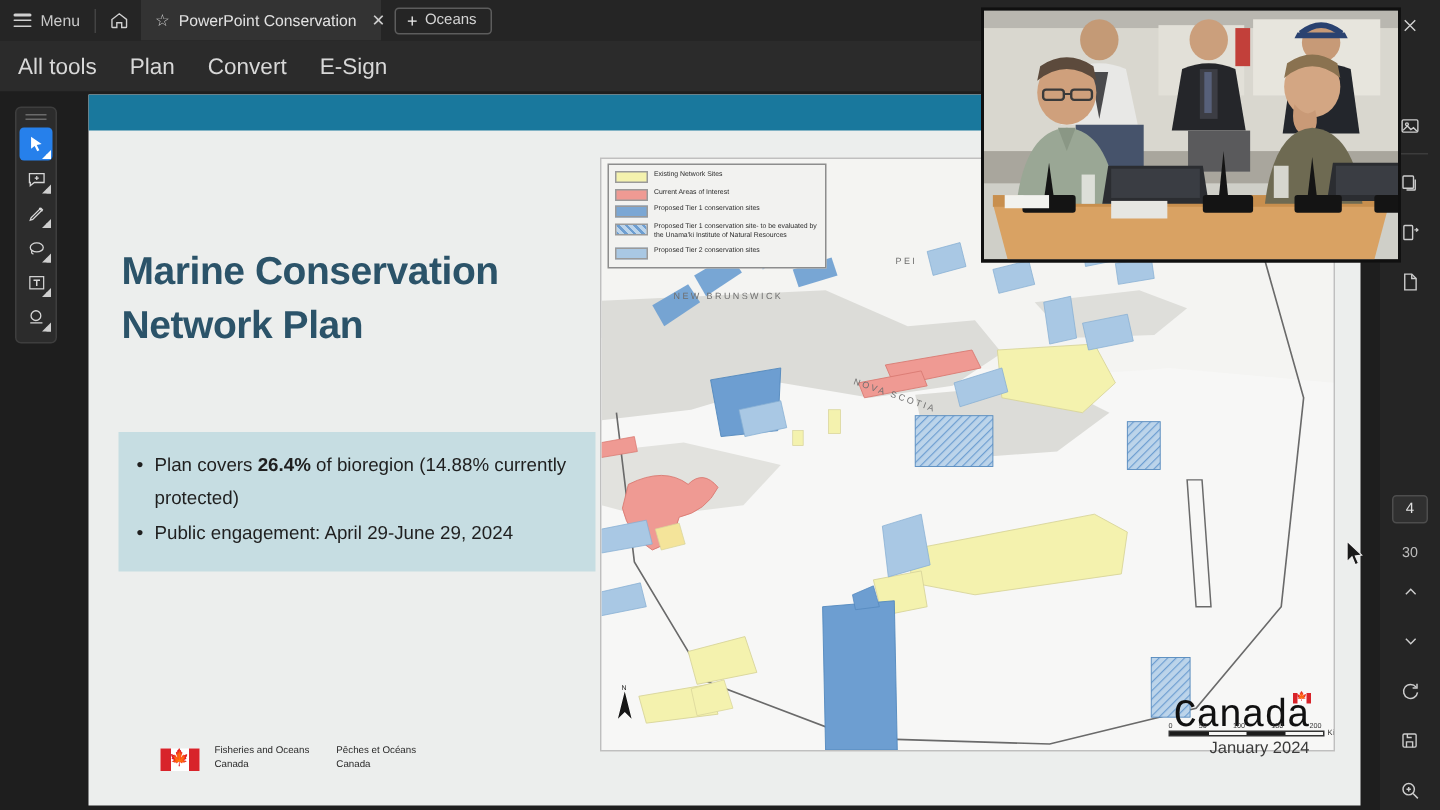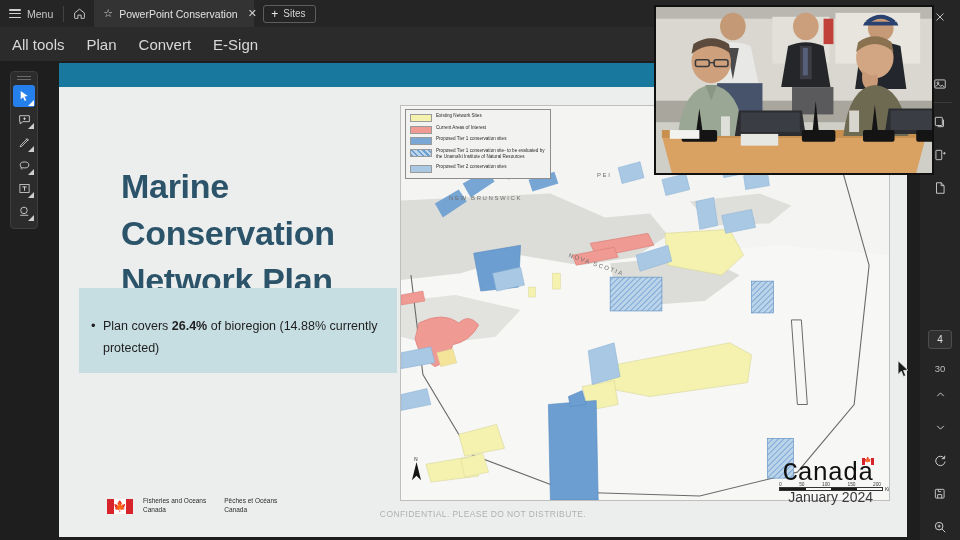--- a/index.html
+++ b/index.html
@@ -40,22 +40,22 @@
   .tool .caret { position:absolute; right:1px; bottom:1px; width:0; height:0;
     border-left:3px solid transparent; border-top:3px solid transparent; border-right:3px solid #cfcfcf; border-bottom:3px solid #cfcfcf; }
   .tool.active .caret { border-right-color:#fff; border-bottom-color:#fff; }
 
   
   .canvas { position:absolute; left:48px; top:61px; width:872px; height:479px; background:#1e1e1e; }
   .slide { position:absolute; left:11px; top:2px; width:848px; height:474px; background:#eceeed; overflow:hidden; }
   .slide-topbar { position:absolute; left:0; top:0; width:848px; height:24px; background:#19789d; }
 
   .slide-title { position:absolute; left:22px; top:100px; width:300px;
-    font-size:34px; font-weight:bold; line-height:1.38; color:#2b5369; letter-spacing:-0.3px;margin-left:40px; }
-  .bullets { position:absolute; left:20px; top:225px; width:318px; background:#c6dde2; padding:28px 10px 12px 8px; }
+    font-size:26px; font-weight:bold; line-height:1.38; color:#2b5369; letter-spacing:-0.3px; }
+  .bullets { position:absolute; left:20px; top:225px; width:318px; background:#c6dde2; padding:12px 10px 12px 8px; }
   .bullets ul { list-style:none; }
   .bullets li { position:relative; padding-left:16px; font-size:12.5px; line-height:1.72;
     color:#1f1f1f; margin-bottom:2px; }
   .bullets li:before { content:"•"; position:absolute; left:4px; top:-1px; font-size:13px; color:#1f1f1f; }
   .bullets li b { font-weight:bold; }
 
   .footer-logo { position:absolute; left:48px; bottom:22px; display:flex; align-items:center; gap:10px; }
   .flag { width:26px; height:15px; background:#fff; position:relative; display:inline-block; }
   .flag:before, .flag:after { content:""; position:absolute; top:0; width:7px; height:15px; background:#d8232a; }
   .flag:before { left:0; } .flag:after { right:0; }
@@ -63,21 +63,21 @@
   .dept { display:flex; gap:18px; font-size:6.5px; line-height:1.35; color:#2a2a2a; }
 
   .confidential { position:absolute; left:0; right:0; bottom:18px; text-align:center;
     font-size:8.5px; letter-spacing:0.4px; color:#aeb2b2; }
   .wordmark { position:absolute; right:34px; bottom:32px; text-align:right; }
   .wordmark .cw { font-family:Liberation Mono, monospace; font-size:26px; color:#111; letter-spacing:-0.5px; position:relative; display:inline-block; }
   .wordmark .cw .wmflag { position:absolute; right:-1px; top:0px; width:12px; height:7px; background:#fff; }
   .wordmark .cw .wmflag:before,.wordmark .cw .wmflag:after { content:""; position:absolute; top:0; width:3.2px; height:7px; background:#d8232a; }
   .wordmark .cw .wmflag:before{left:0;} .wordmark .cw .wmflag:after{right:0;}
   .wordmark .cw .wmflag em { position:absolute; left:50%; top:47%; transform:translate(-50%,-50%); color:#d8232a; font-size:6px; font-style:normal; line-height:1;}
-  .wordmark .date { font-size:14px; color:#3a3a3a; margin-top:1px; }
+  .wordmark .date { font-size:11px; color:#3a3a3a; margin-top:1px; }
 
   
   .mapbox { position:absolute; left:341px; top:42px; width:490px; height:396px;
     background:#f3f3f1; border:1px solid #bfbfbf; overflow:hidden; }
   .mapsvg { position:absolute; inset:0; width:100%; height:100%; }
   .legend { position:absolute; left:4px; top:3px; width:146px; background:#f2f2f0;
     border:1px solid #8d8d8d; padding:3px 4px; z-index:5; }
   .legend .row { display:flex; align-items:flex-start; gap:4px; margin-bottom:2.5px; }
   .legend .sw { width:22px; height:8px; flex:0 0 22px; margin-top:1px; border:0.5px solid #9a9a9a; }
   .legend .lt { font-size:4.6px; line-height:1.5; color:#2a2a2a; }
@@ -125,21 +125,21 @@
         <path d="M3 11l9-7 9 7v9a1 1 0 0 1-1 1h-5v-6H9v6H4a1 1 0 0 1-1-1z"></path>
       </svg>
     </div>
     <div class="tab">
       <span class="star">☆</span>
       <span class="tabtitle">PowerPoint Conservation</span>
       <span class="closex">✕</span>
     </div>
     <div class="create-btn">
       <span class="plus">+</span>
-      <span>Sites</span>
+      <span>Oceans</span>
     </div>
   </div>
 
   <div class="menurow">
     <div class="mi">All tools</div>
     <div class="mi">Plan</div>
     <div class="mi">Convert</div>
     <div class="mi">E-Sign</div>
   </div>
 
@@ -192,20 +192,21 @@
 
   <div class="canvas">
     <div class="slide">
       <div class="slide-topbar"></div>
 
       <div class="slide-title">Marine Conservation Network Plan</div>
 
       <div class="bullets">
         <ul>
           <li><span>Plan covers </span><b>26.4%</b><span> of bioregion (14.88% currently protected)</span></li>
+          <li>Public engagement: April 29-June 29, 2024</li>
         </ul>
       </div>
 
       <div class="mapbox">
         <svg class="mapsvg" viewBox="0 0 490 396" preserveAspectRatio="none">
           <rect x="0" y="0" width="490" height="396" fill="#f4f4f2"></rect>
 
           <path d="M0 120 Q90 105 180 130 Q280 150 380 140 L490 150 L490 396 L0 396 Z" fill="#f7f7f6"></path>
 
           <path d="M0 95 L150 88 L205 112 L250 108 L268 130 L235 152 L180 160 L120 150 L60 168 L0 175 Z" fill="#dcdcd8"></path>
@@ -320,21 +321,20 @@
             <span class="leaf">🍁</span>
           </span>
         <span class="dept">
           <span style="white-space:pre-line">Fisheries and Oceans
 Canada</span>
           <span style="white-space:pre-line">Pêches et Océans
 Canada</span>
         </span>
       </div>
 
-      <div class="confidential">CONFIDENTIAL. PLEASE DO NOT DISTRIBUTE.</div>
 
       <div class="wordmark">
         <div class="cw"><span>Canada</span><span class="wmflag">
               <em>🍁</em>
             </span></div>
         <div class="date">January 2024</div>
       </div>
     </div>
   </div>
 

